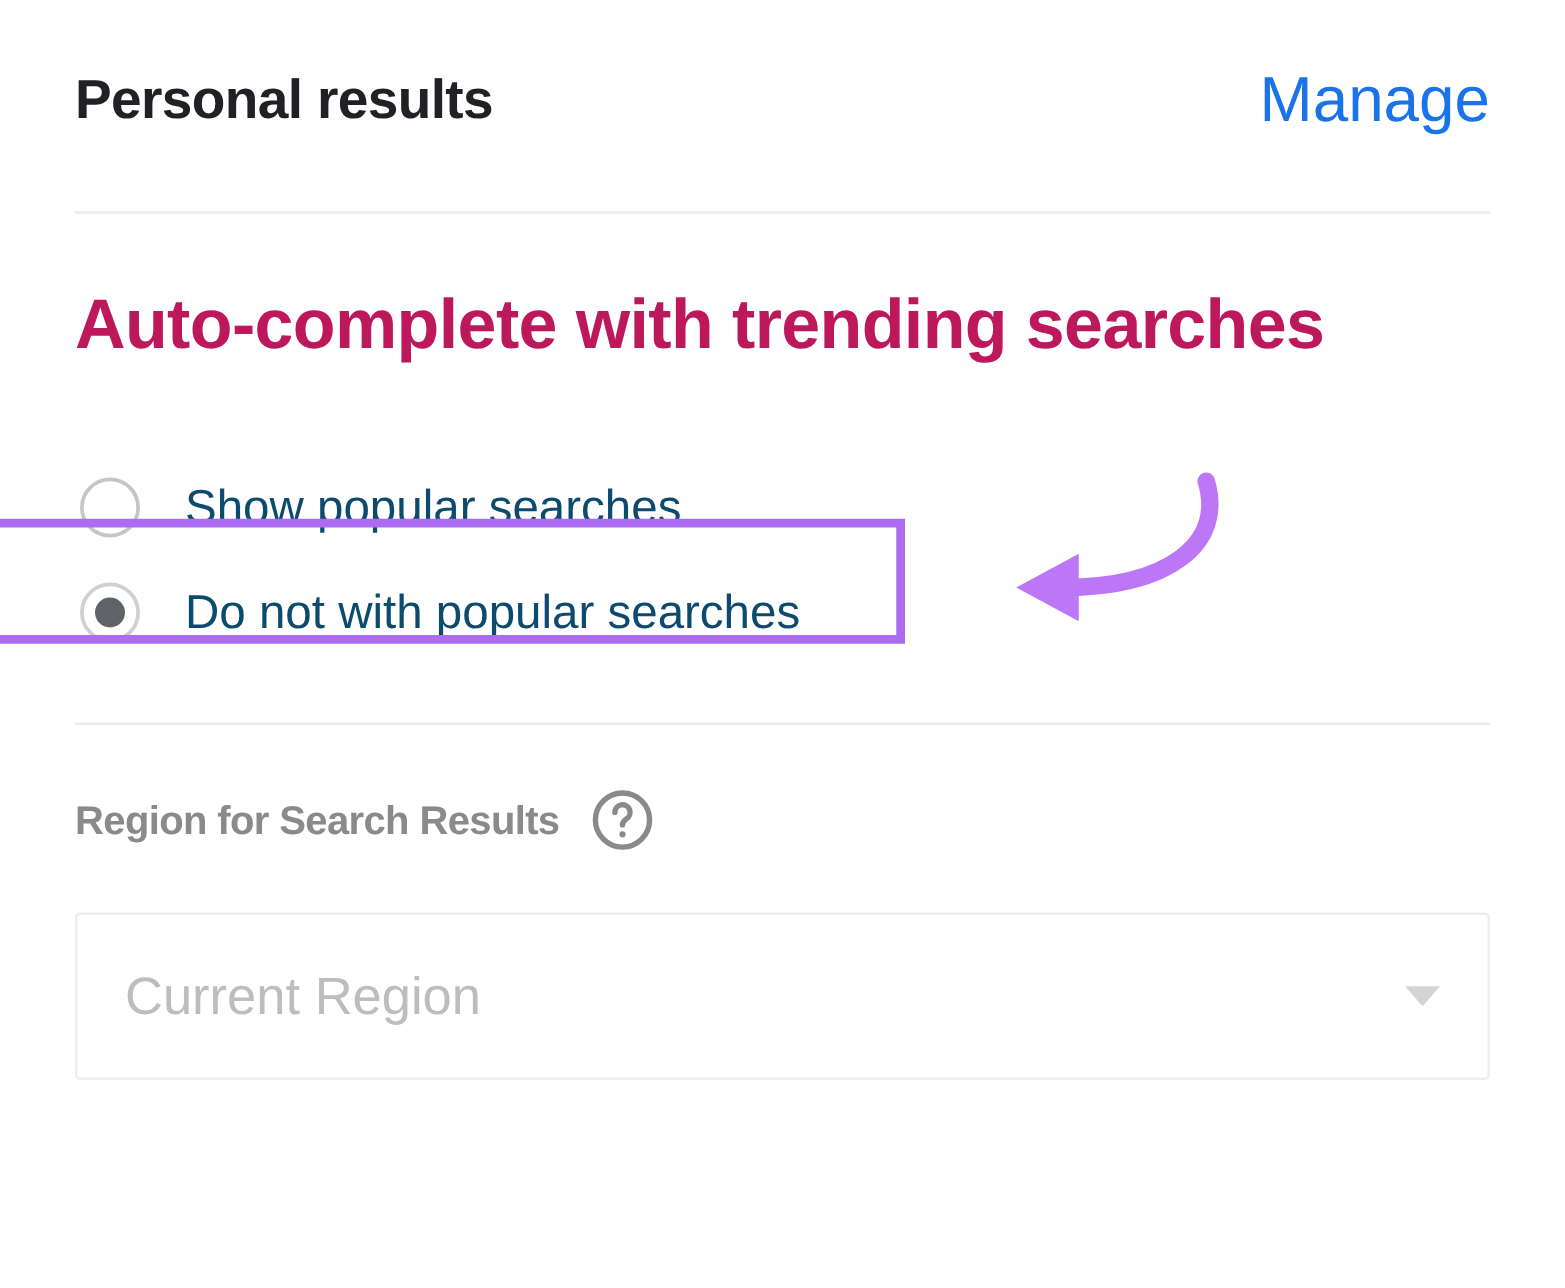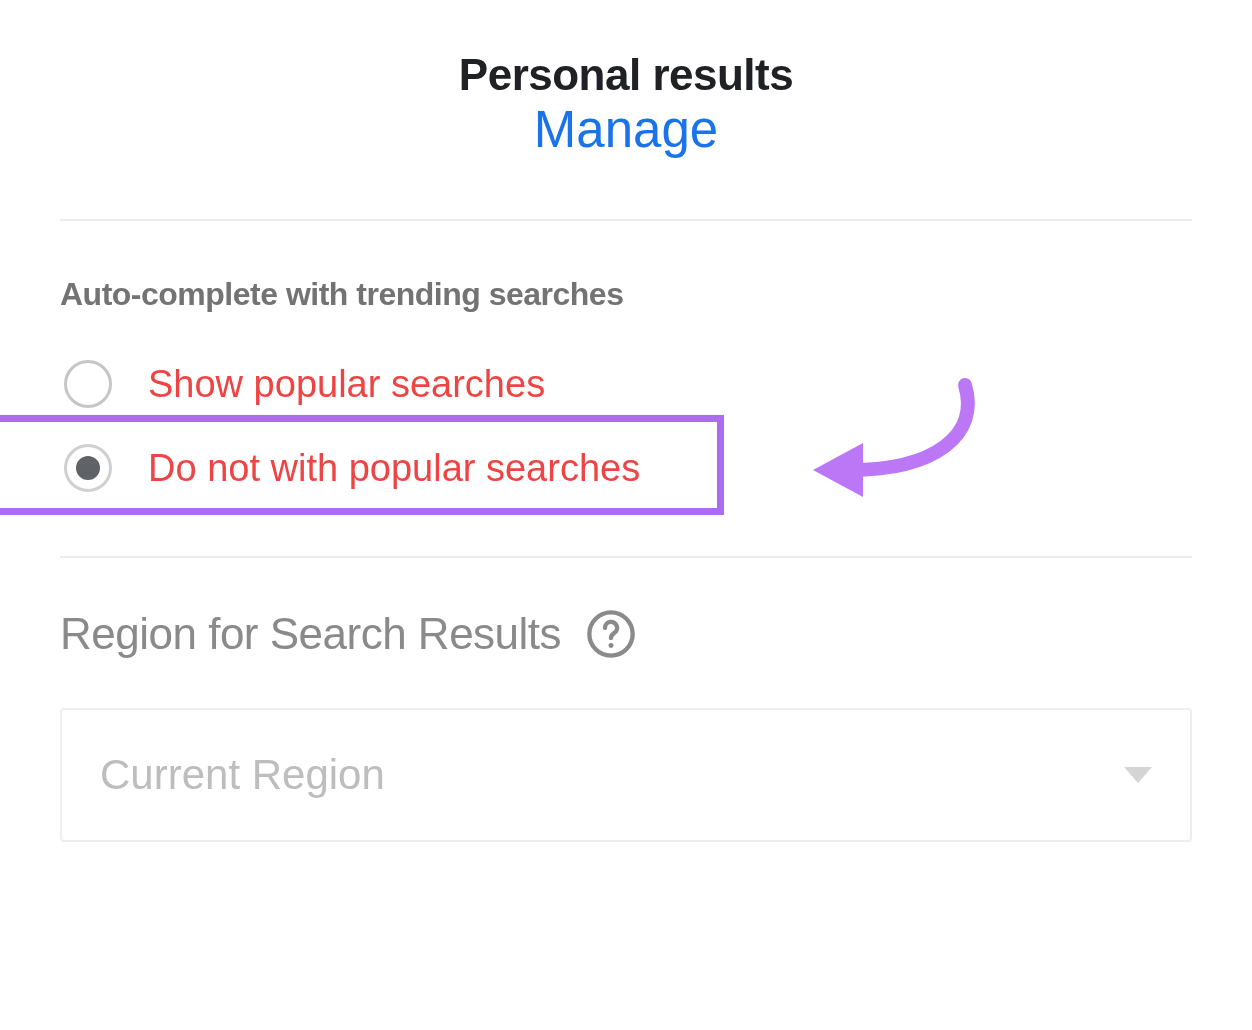--- a/index.html
+++ b/index.html
@@ -14,21 +14,20 @@
   .container {
     padding: 50px 60px 0 60px;
     position: relative;
   }
   
   .personal-row {
     display: flex;
     align-items: center;
     justify-content: space-between;
     margin-bottom: 60px;
-    flex-direction: column;
   }
   .personal-title {
     font-size: 44px;
     font-weight: 700;
     color: #202124;
     letter-spacing: -0.5px;
   }
   .manage-link {
     font-size: 51px;
     color: #1a73e8;
@@ -41,25 +40,25 @@
     margin: 0;
   }
 
   
   .autocomplete-section {
     padding-top: 55px;
     padding-bottom: 55px;
     position: relative;
   }
   .autocomplete-title {
-    font-size: 32px;
+    font-size: 56px;
     font-weight: 700;
-    color: #737373;
+    color: #be185d;
     letter-spacing: -0.5px;
-    margin-bottom: 38px;
+    margin-bottom: 82px;
   }
   .radio-group { }
   .radio-row {
     display: flex;
     align-items: center;
     height: 66px;
     padding: 0 0 0 4px;
     cursor: pointer;
     position: relative;
   }
@@ -77,21 +76,21 @@
   }
   .radio-outer.selected { border-color: #d0d0d0; }
   .radio-inner {
     width: 24px;
     height: 24px;
     border-radius: 50%;
     background: #5f6368;
   }
   .radio-label {
     font-size: 38px;
-    color: #ef4444;
+    color: #0c4a6e;
     margin-left: 36px;
     font-weight: 400;
   }
   .highlight-box {
     position: absolute;
     left: -36px;
     top: 415px;
     width: 760px;
     height: 100px;
     border: 7px solid #ab6cf0;
@@ -111,22 +110,22 @@
   .region-section {
     padding-top: 50px;
   }
   .region-header {
     display: flex;
     align-items: center;
     gap: 24px;
     margin-bottom: 48px;
   }
   .region-title {
-    font-size: 44px;
-    font-weight: 400;
+    font-size: 32px;
+    font-weight: 700;
     color: #8a8a8a;
     letter-spacing: -0.5px;
   }
   .help-icon {
     width: 52px;
     height: 52px;
     display: inline-flex;
     align-items: center;
     justify-content: center;
   }

